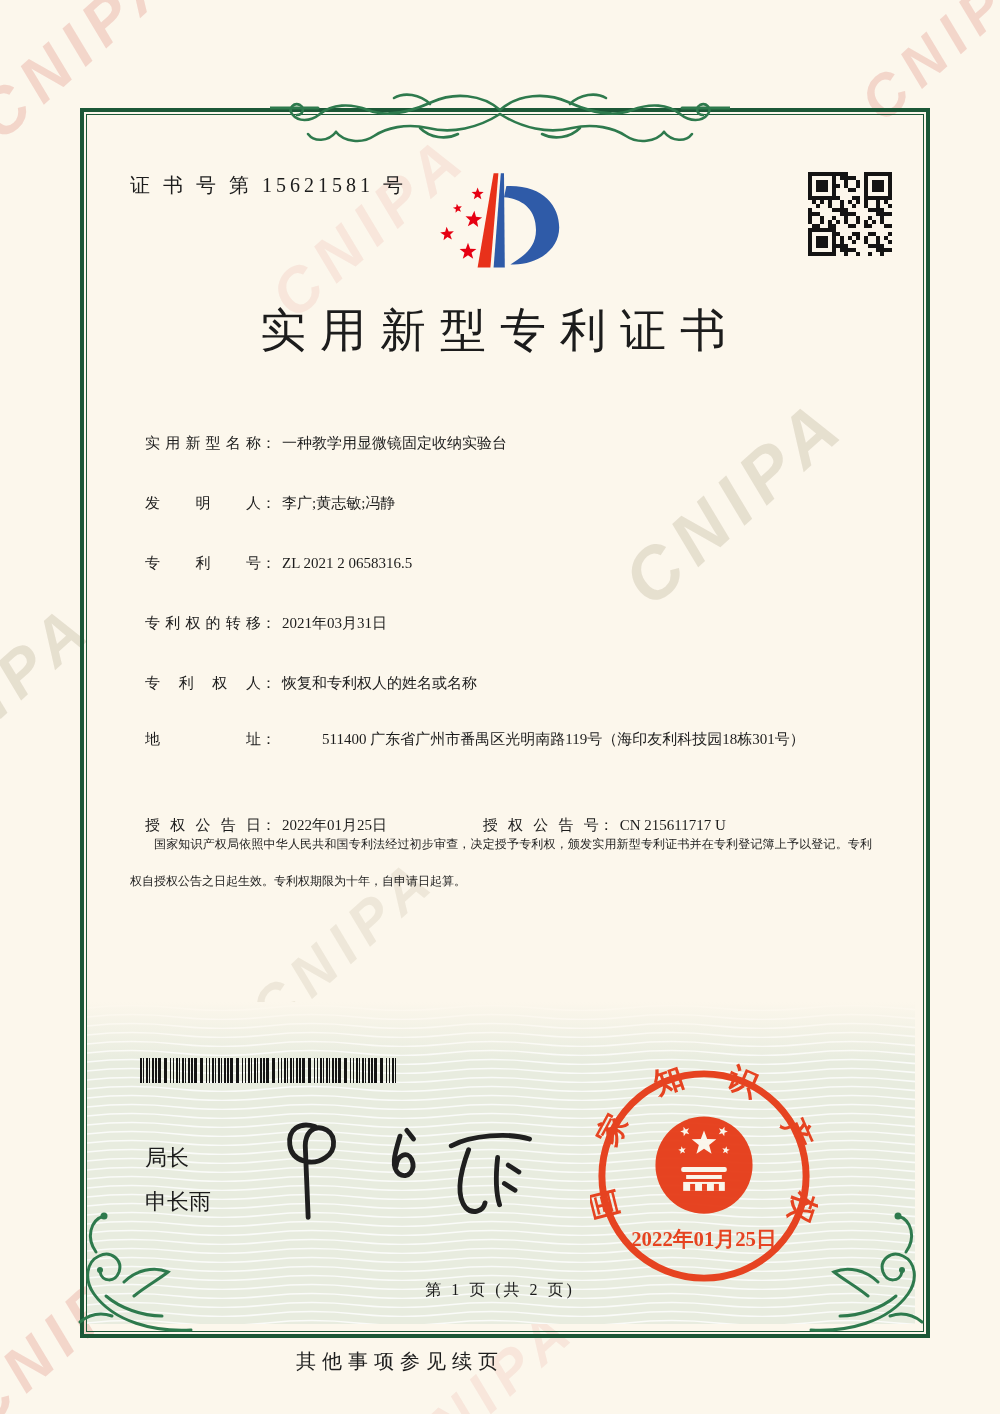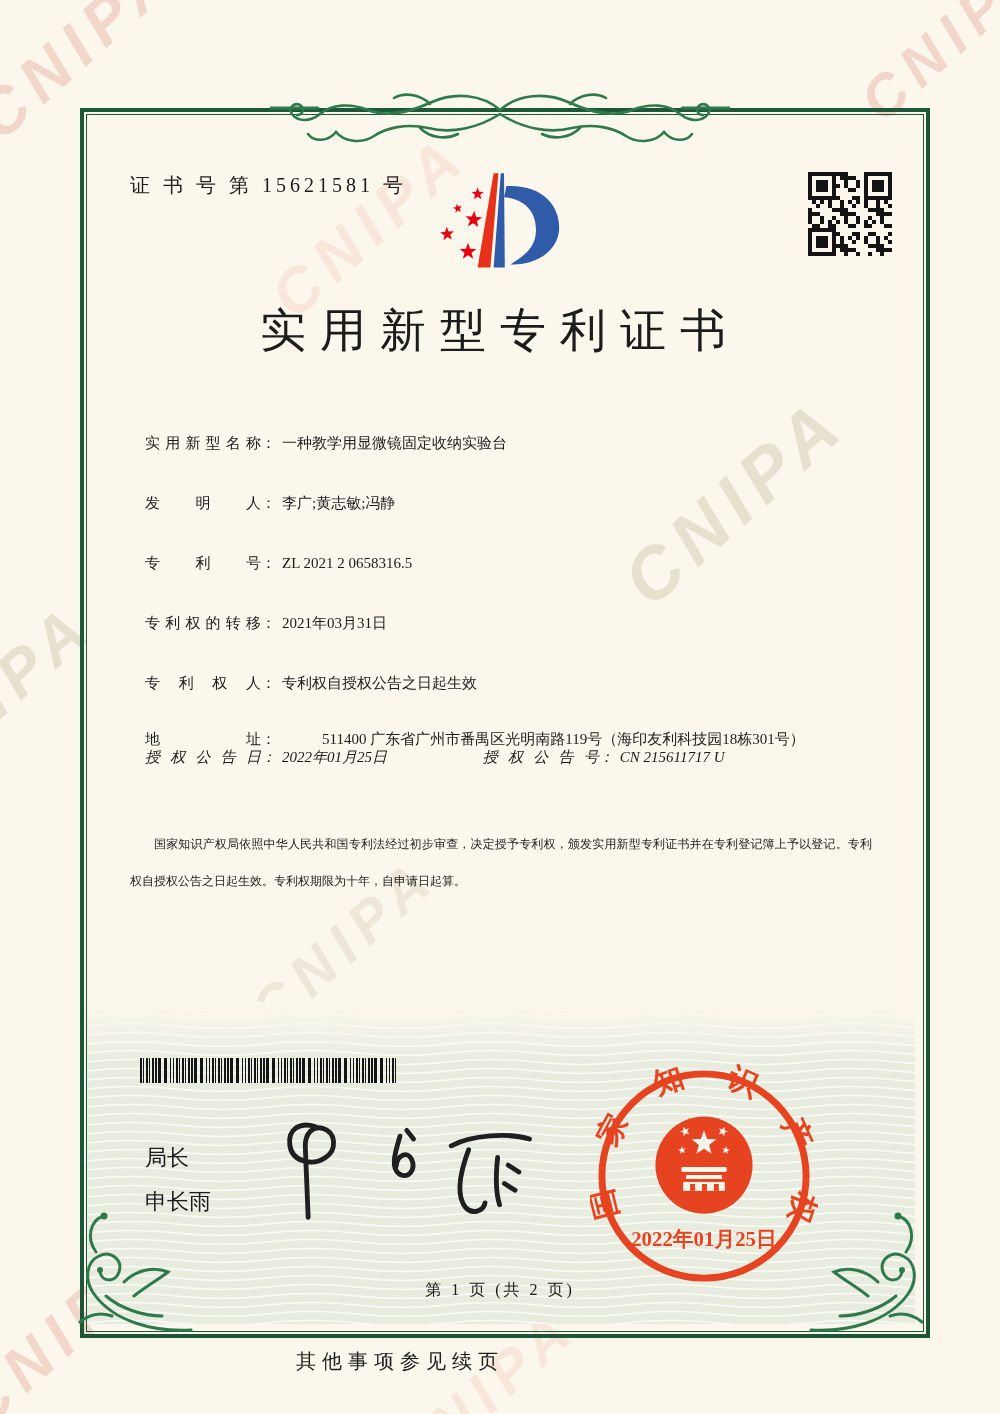--- a/index.html
+++ b/index.html
@@ -364,26 +364,26 @@
 <div class="row" style="top:488px;">
   <span class="flabel">发明人</span><span class="fcolon">：</span><span class="fvalue">李广;黄志敏;冯静</span>
 </div>
 <div class="row" style="top:548px;">
   <span class="flabel">专利号</span><span class="fcolon">：</span><span class="fvalue">ZL 2021 2 0658316.5</span>
 </div>
 <div class="row" style="top:608px;">
   <span class="flabel">专利权的转移</span><span class="fcolon">：</span><span class="fvalue">2021年03月31日</span>
 </div>
 <div class="row" style="top:668px;">
-  <span class="flabel">专利权人</span><span class="fcolon">：</span><span class="fvalue">专利权自授权公告之日起生效</span>
+  <span class="flabel">专利权人</span><span class="fcolon">：</span><span class="fvalue">恢复和专利权人的姓名或名称</span>
 </div>
 <div class="row" style="top:724px;">
   <span class="flabel">地址</span><span class="fcolon">：</span><span class="fvalue" style="width:600px;margin-left:46px;">511400 广东省广州市番禺区光明南路119号（海印友利科技园18栋301号）</span>
 </div>
-<div class="row" style="top:742px;font-style:italic;">
+<div class="row" style="top:810px;">
   <span class="flabel">授权公告日</span><span class="fcolon">：</span><span class="fvalue">2022年01月25日</span>
   <span style="display:inline-block;margin-left:92px;">
     <span class="flabel">授权公告号</span><span class="fcolon">：</span><span class="fvalue">CN 215611717 U</span>
   </span>
 </div>
 
 <div class="body-text">
   <p>国家知识产权局依照中华人民共和国专利法经过初步审查，决定授予专利权，颁发实用新型专利证书并在专利登记簿上予以登记。专利权自授权公告之日起生效。专利权期限为十年，自申请日起算。</p>
 </div>
 

